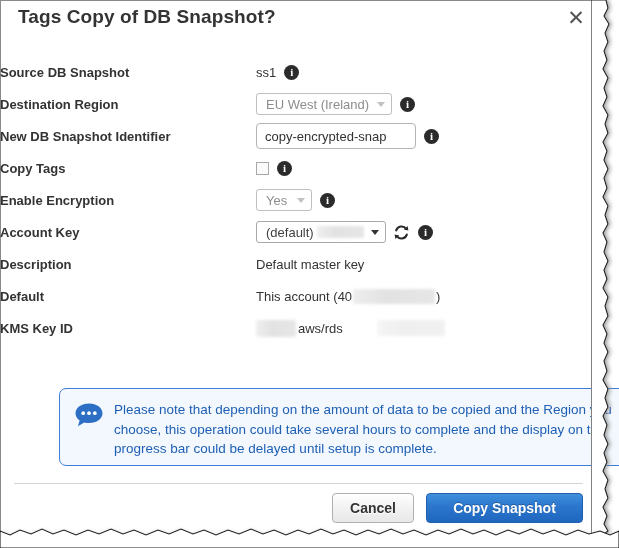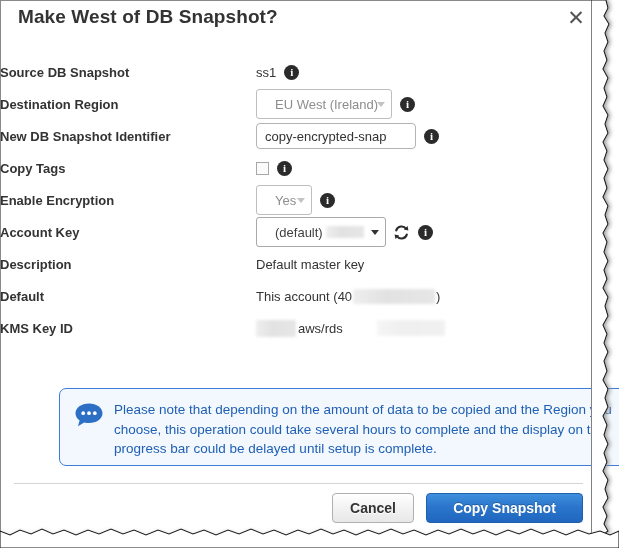--- a/index.html
+++ b/index.html
@@ -120,28 +120,28 @@
 
   .plain-value {
     font-size: 13px;
     color: #333333;
     white-space: nowrap;
   }
 
   
   .sel {
     position: relative;
-    height: 30px;
+    height: 22px;
     border: 1px solid #bfbfbf;
     border-radius: 3px;
     background: #ffffff;
     display: inline-flex;
     align-items: center;
     box-sizing: border-box;
-    padding: 0 20px 0 18px;
+    padding: 0 20px 0 9px;
     font-size: 13px;
     color: #888888;
     white-space: nowrap;
   }
   .sel.disabled { color: #8d8d8d; }
   .sel .caret {
     position: absolute;
     right: 6px;
     top: 50%;
     margin-top: -2px;
@@ -303,21 +303,21 @@
 </style>
 </head>
 <body>
 
 <div id="dialog">
 
   <div class="edge-top"></div>
   <div class="edge-left"></div>
 
   <div id="header">
-    <div id="dialog-title">Make West of DB Snapshot?</div>
+    <div id="dialog-title">Tags Copy of DB Snapshot?</div>
     <div id="close-button">✕</div>
   </div>
 
   <div id="form">
 
     <div class="form-row">
       <div class="form-label">Source DB Snapshot</div>
       <div class="form-control">
         <span class="plain-value">ss1</span>
         <span class="info-icon gap-i">i</span>

